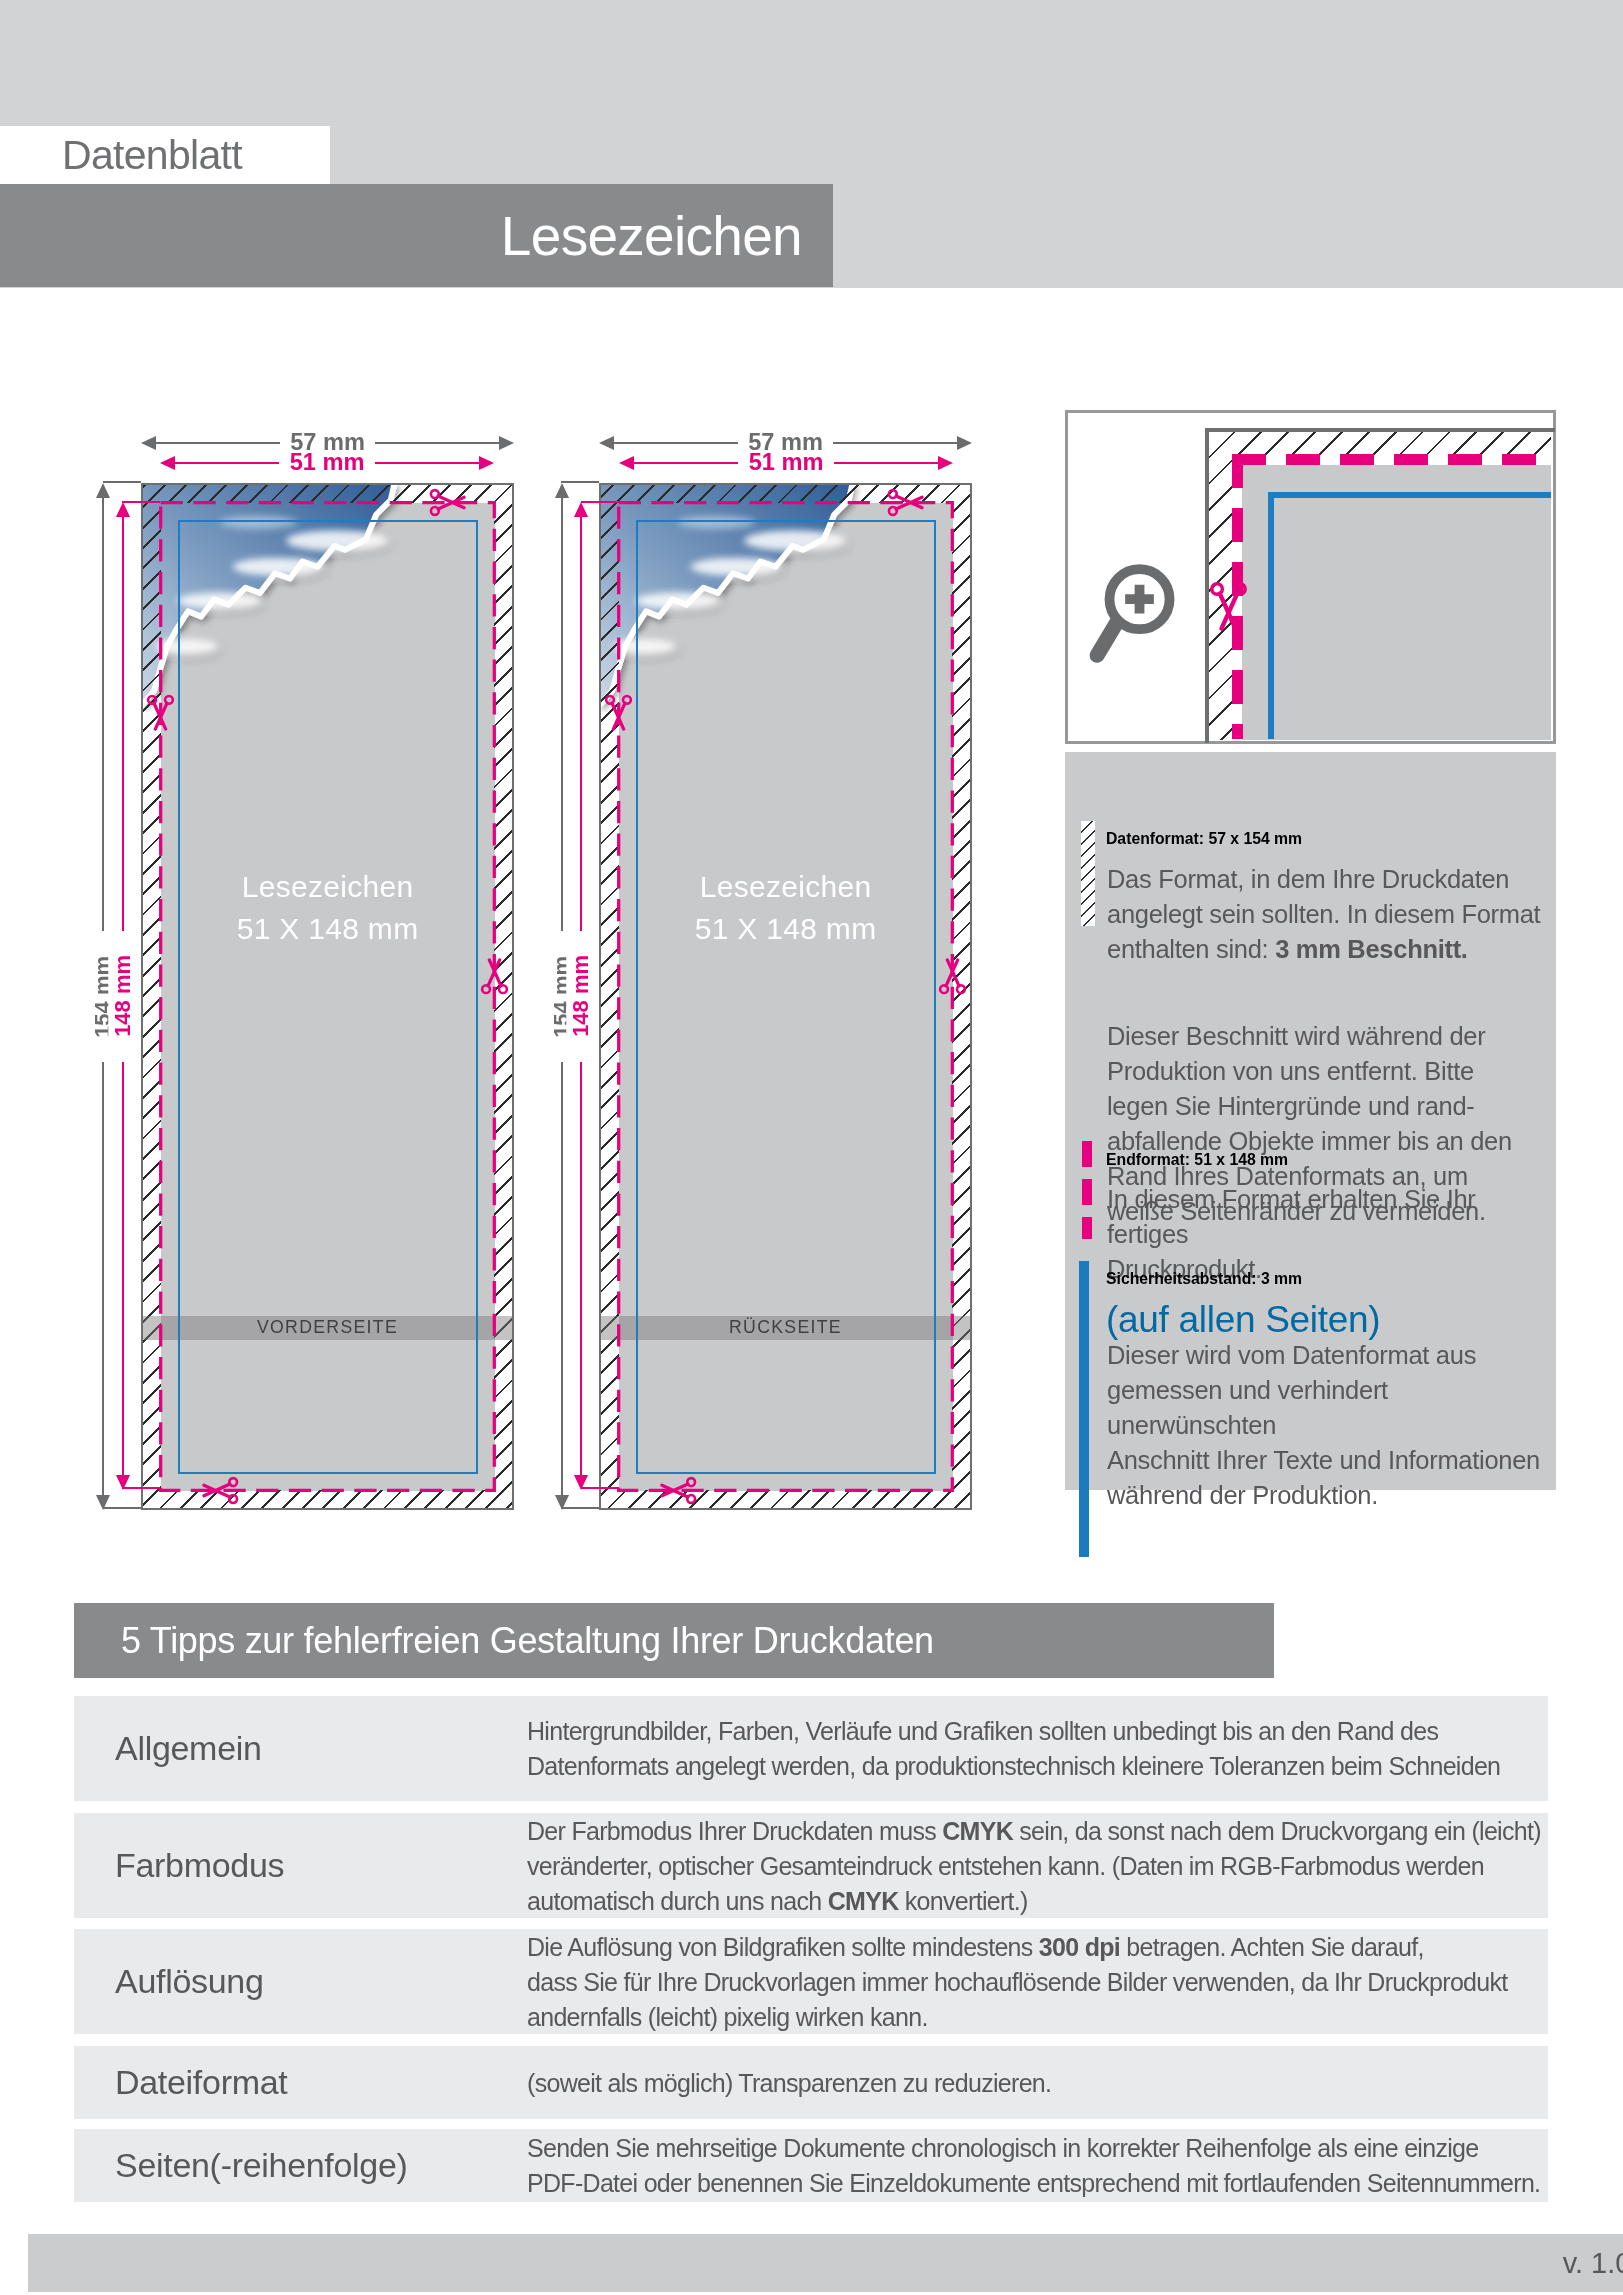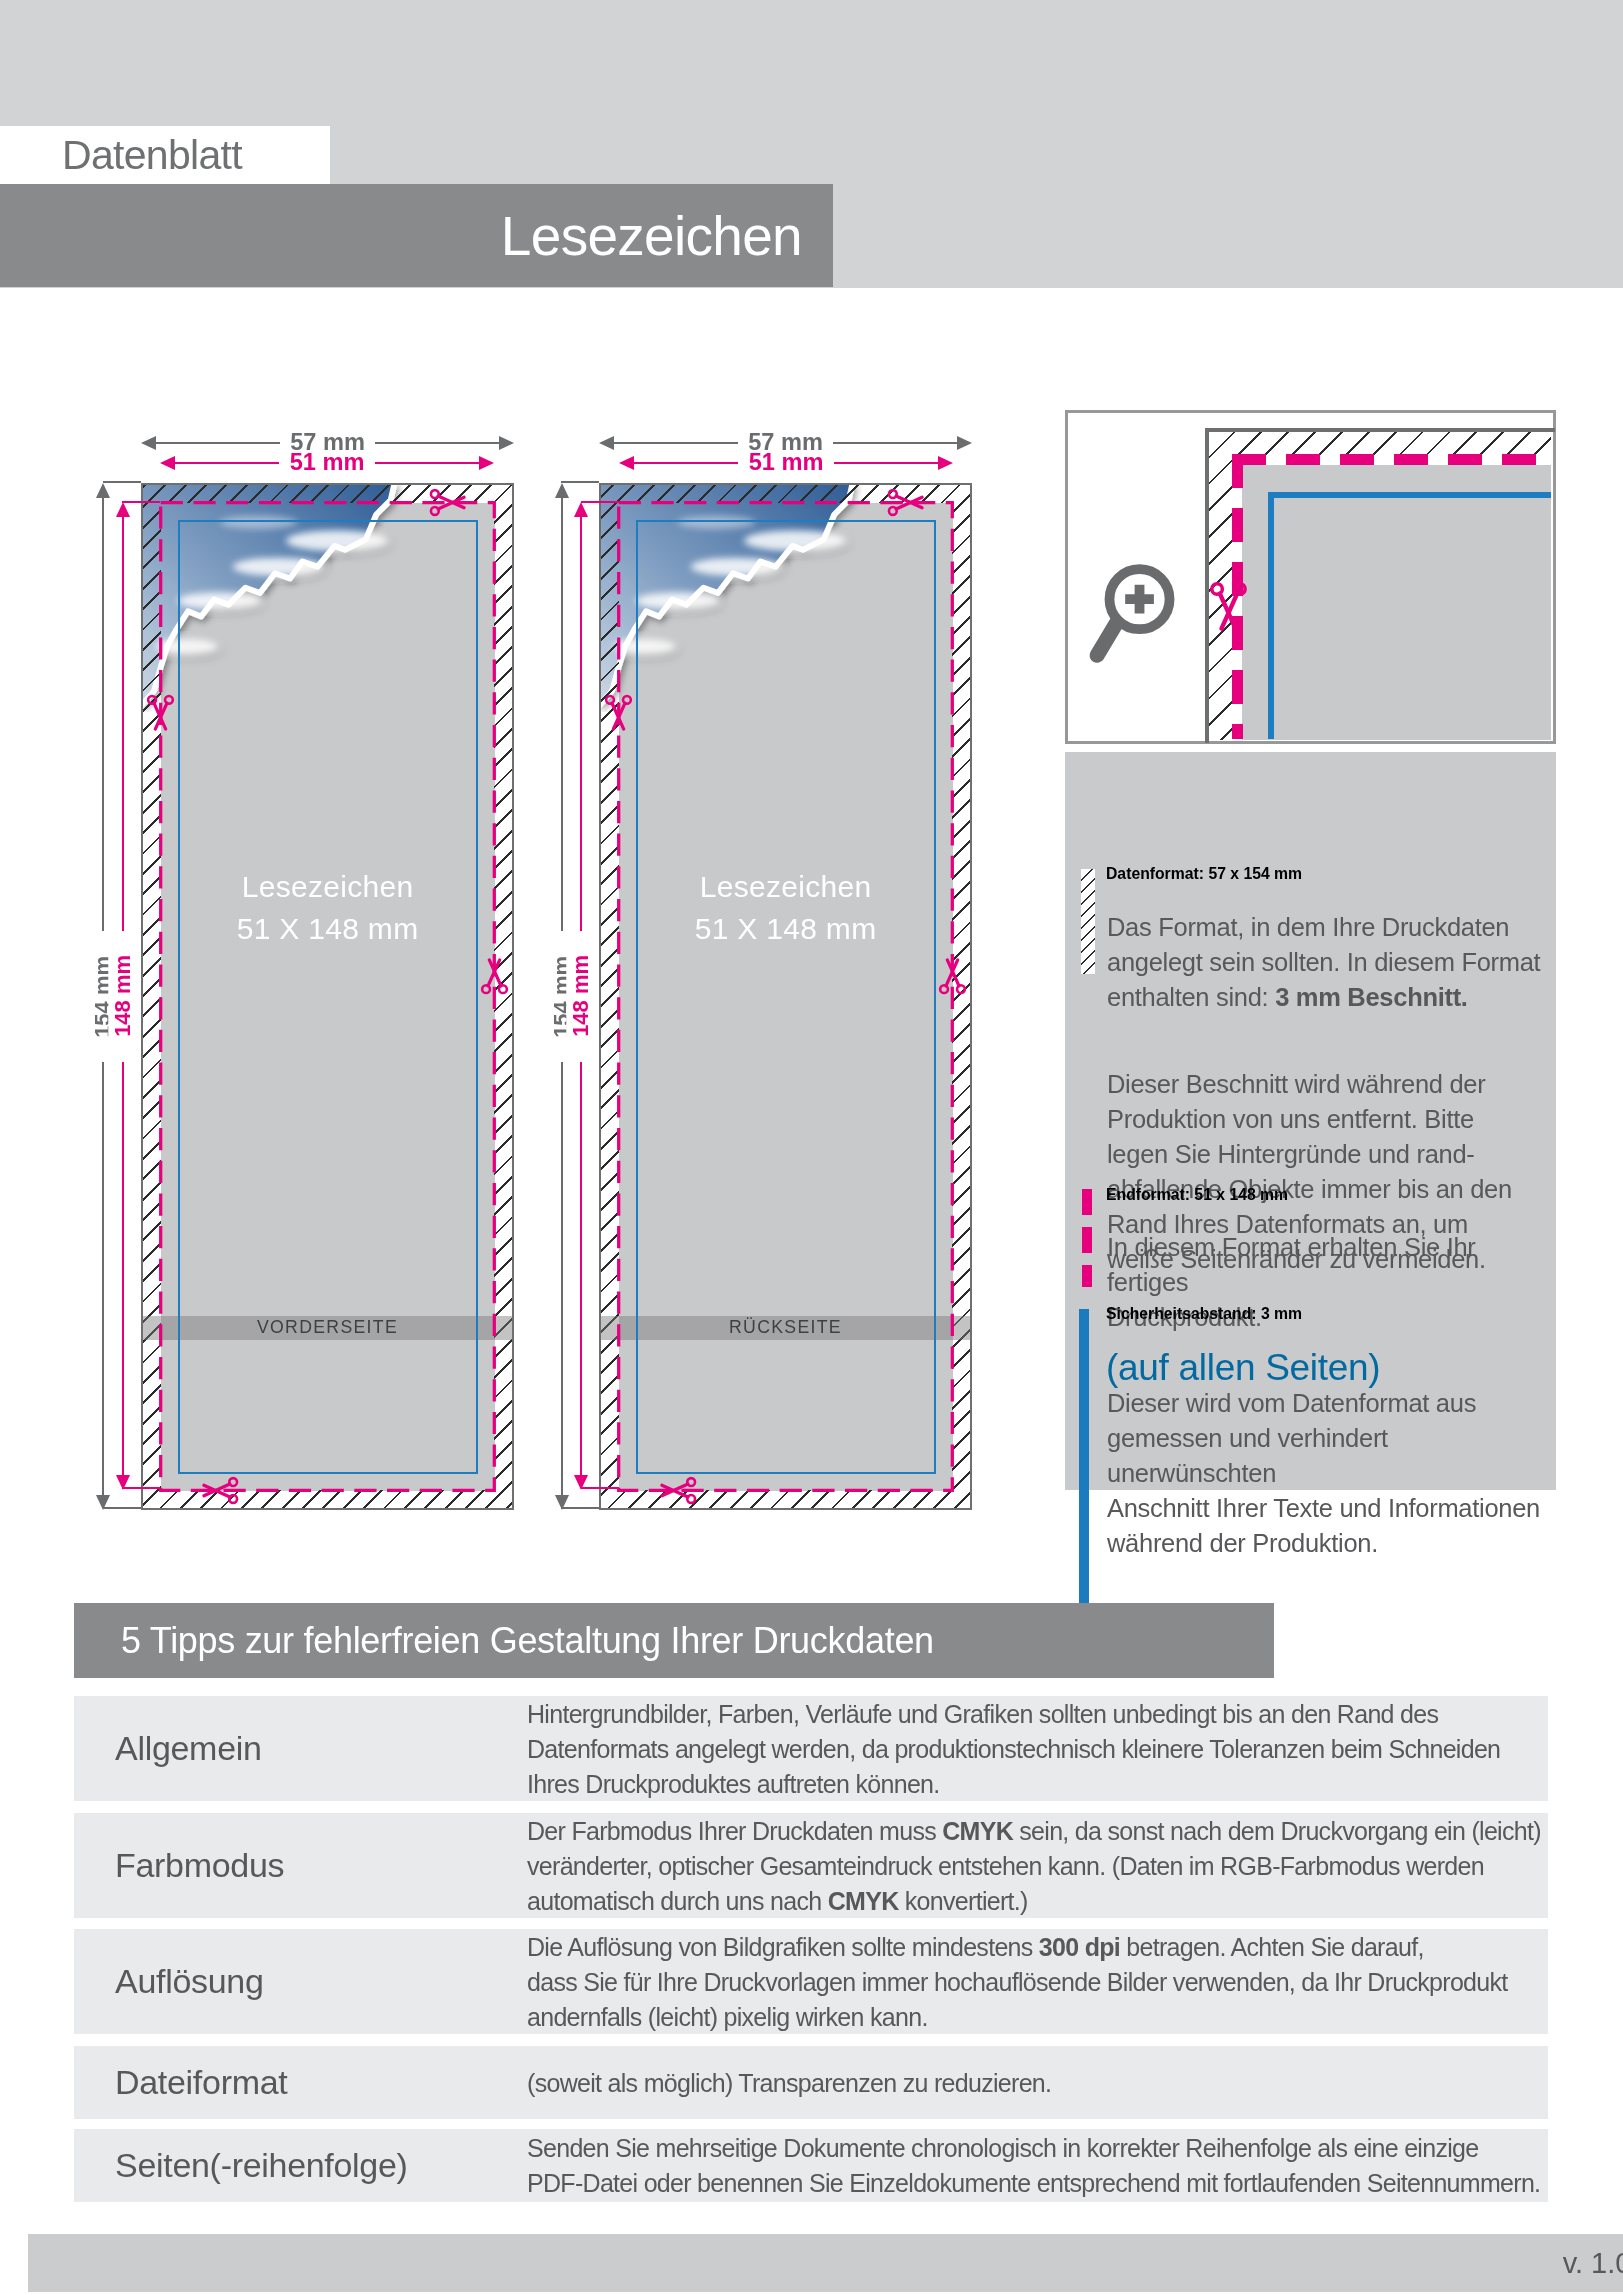--- a/index.html
+++ b/index.html
@@ -52,21 +52,21 @@
   .zb-leftline{left:137px;top:15px;width:3.9px;height:315px;background:#6e6f71;}
   .zb-hatch-t{left:141px;top:19px;width:342px;height:26px;background-image:repeating-linear-gradient(135deg,rgba(0,0,0,0) 0 17px,#2b2b2b 17px 19px);}
   .zb-hatch-l{left:141px;top:45px;width:26px;height:282px;background-image:repeating-linear-gradient(135deg,rgba(0,0,0,0) 0 17px,#2b2b2b 17px 19px);}
   .zb-gray{left:174px;top:52px;width:309px;height:275px;background:#c8c9cb;}
   .zb-mag-h{left:164px;top:41px;width:320px;height:10.5px;background:repeating-linear-gradient(90deg,#e6007e 0 34px,rgba(0,0,0,0) 34px 54px);}
   .zb-mag-v{left:164px;top:41px;width:10.5px;height:285px;background:repeating-linear-gradient(180deg,#e6007e 0 34px,rgba(0,0,0,0) 34px 54px);}
   .zb-blue-h{left:200px;top:79px;width:283px;height:5.9px;background:#1e7dc0;}
   .zb-blue-v{left:200px;top:79px;width:5.9px;height:247px;background:#1e7dc0;}
 
   .info-box{left:1065px;top:752px;width:491px;height:738px;background:#c9cacc;}
-  .ib{position:absolute;margin-top:48px;}
+  .ib{position:absolute;}
   .ib-hatch-icon{left:15.7px;top:69px;width:14.4px;height:105px;background-color:#ffffff;background-image:repeating-linear-gradient(135deg,rgba(0,0,0,0) 0 7.2px,#2b2b2b 7.2px 8.5px);}
   .ib-dash-icon{left:17px;top:389px;width:9.8px;height:98px;background:repeating-linear-gradient(180deg,#e6007e 0 26px,rgba(0,0,0,0) 26px 38px);}
   .ib-blue-icon{left:14.4px;top:509px;width:9.2px;height:296px;background:#1b7bbf;}
   .ib-sub{font-size:37px;font-weight:normal;color:#0369a1;letter-spacing:-0.3px;}
   .ib-text{font-size:25.5px;line-height:35px;color:#58585a;letter-spacing:-0.3px;}
   .ib-text .b{font-weight:bold;}
 
   
   .tips-band{left:74px;top:1603px;width:1200px;height:75px;background:#898a8c;display:flex;align-items:center;}
   .tips-band span{padding-left:47px;font-size:36px;color:#ffffff;letter-spacing:-0.3px;}
@@ -329,21 +329,20 @@
 
   <div class="abs tips-band">
     <span>5 Tipps zur fehlerfreien Gestaltung Ihrer Druckdaten</span>
   </div>
 
   <div class="abs trow" style="top:1696px;height:105px">
     <div class="rlabel">Allgemein</div>
     <div class="rtext">
       <div><span>Hintergrundbilder, Farben, Verläufe und Grafiken sollten unbedingt bis an den Rand des</span><span class="b"></span><span></span></div>
       <div><span>Datenformats angelegt werden, da produktionstechnisch kleinere Toleranzen beim Schneiden</span><span class="b"></span><span></span></div>
-      <div><span>Ihres Druckproduktes auftreten können.</span><span class="b"></span><span></span></div>
     </div>
   </div>
 
   <div class="abs trow" style="top:1813px;height:105px">
     <div class="rlabel">Farbmodus</div>
     <div class="rtext">
       <div><span>Der Farbmodus Ihrer Druckdaten muss </span><span class="b">CMYK</span><span> sein, da sonst nach dem Druckvorgang ein (leicht)</span></div>
       <div><span>veränderter, optischer Gesamteindruck entstehen kann. (Daten im RGB-Farbmodus werden</span><span class="b"></span><span></span></div>
       <div><span>automatisch durch uns nach </span><span class="b">CMYK</span><span> konvertiert.)</span></div>
     </div>

